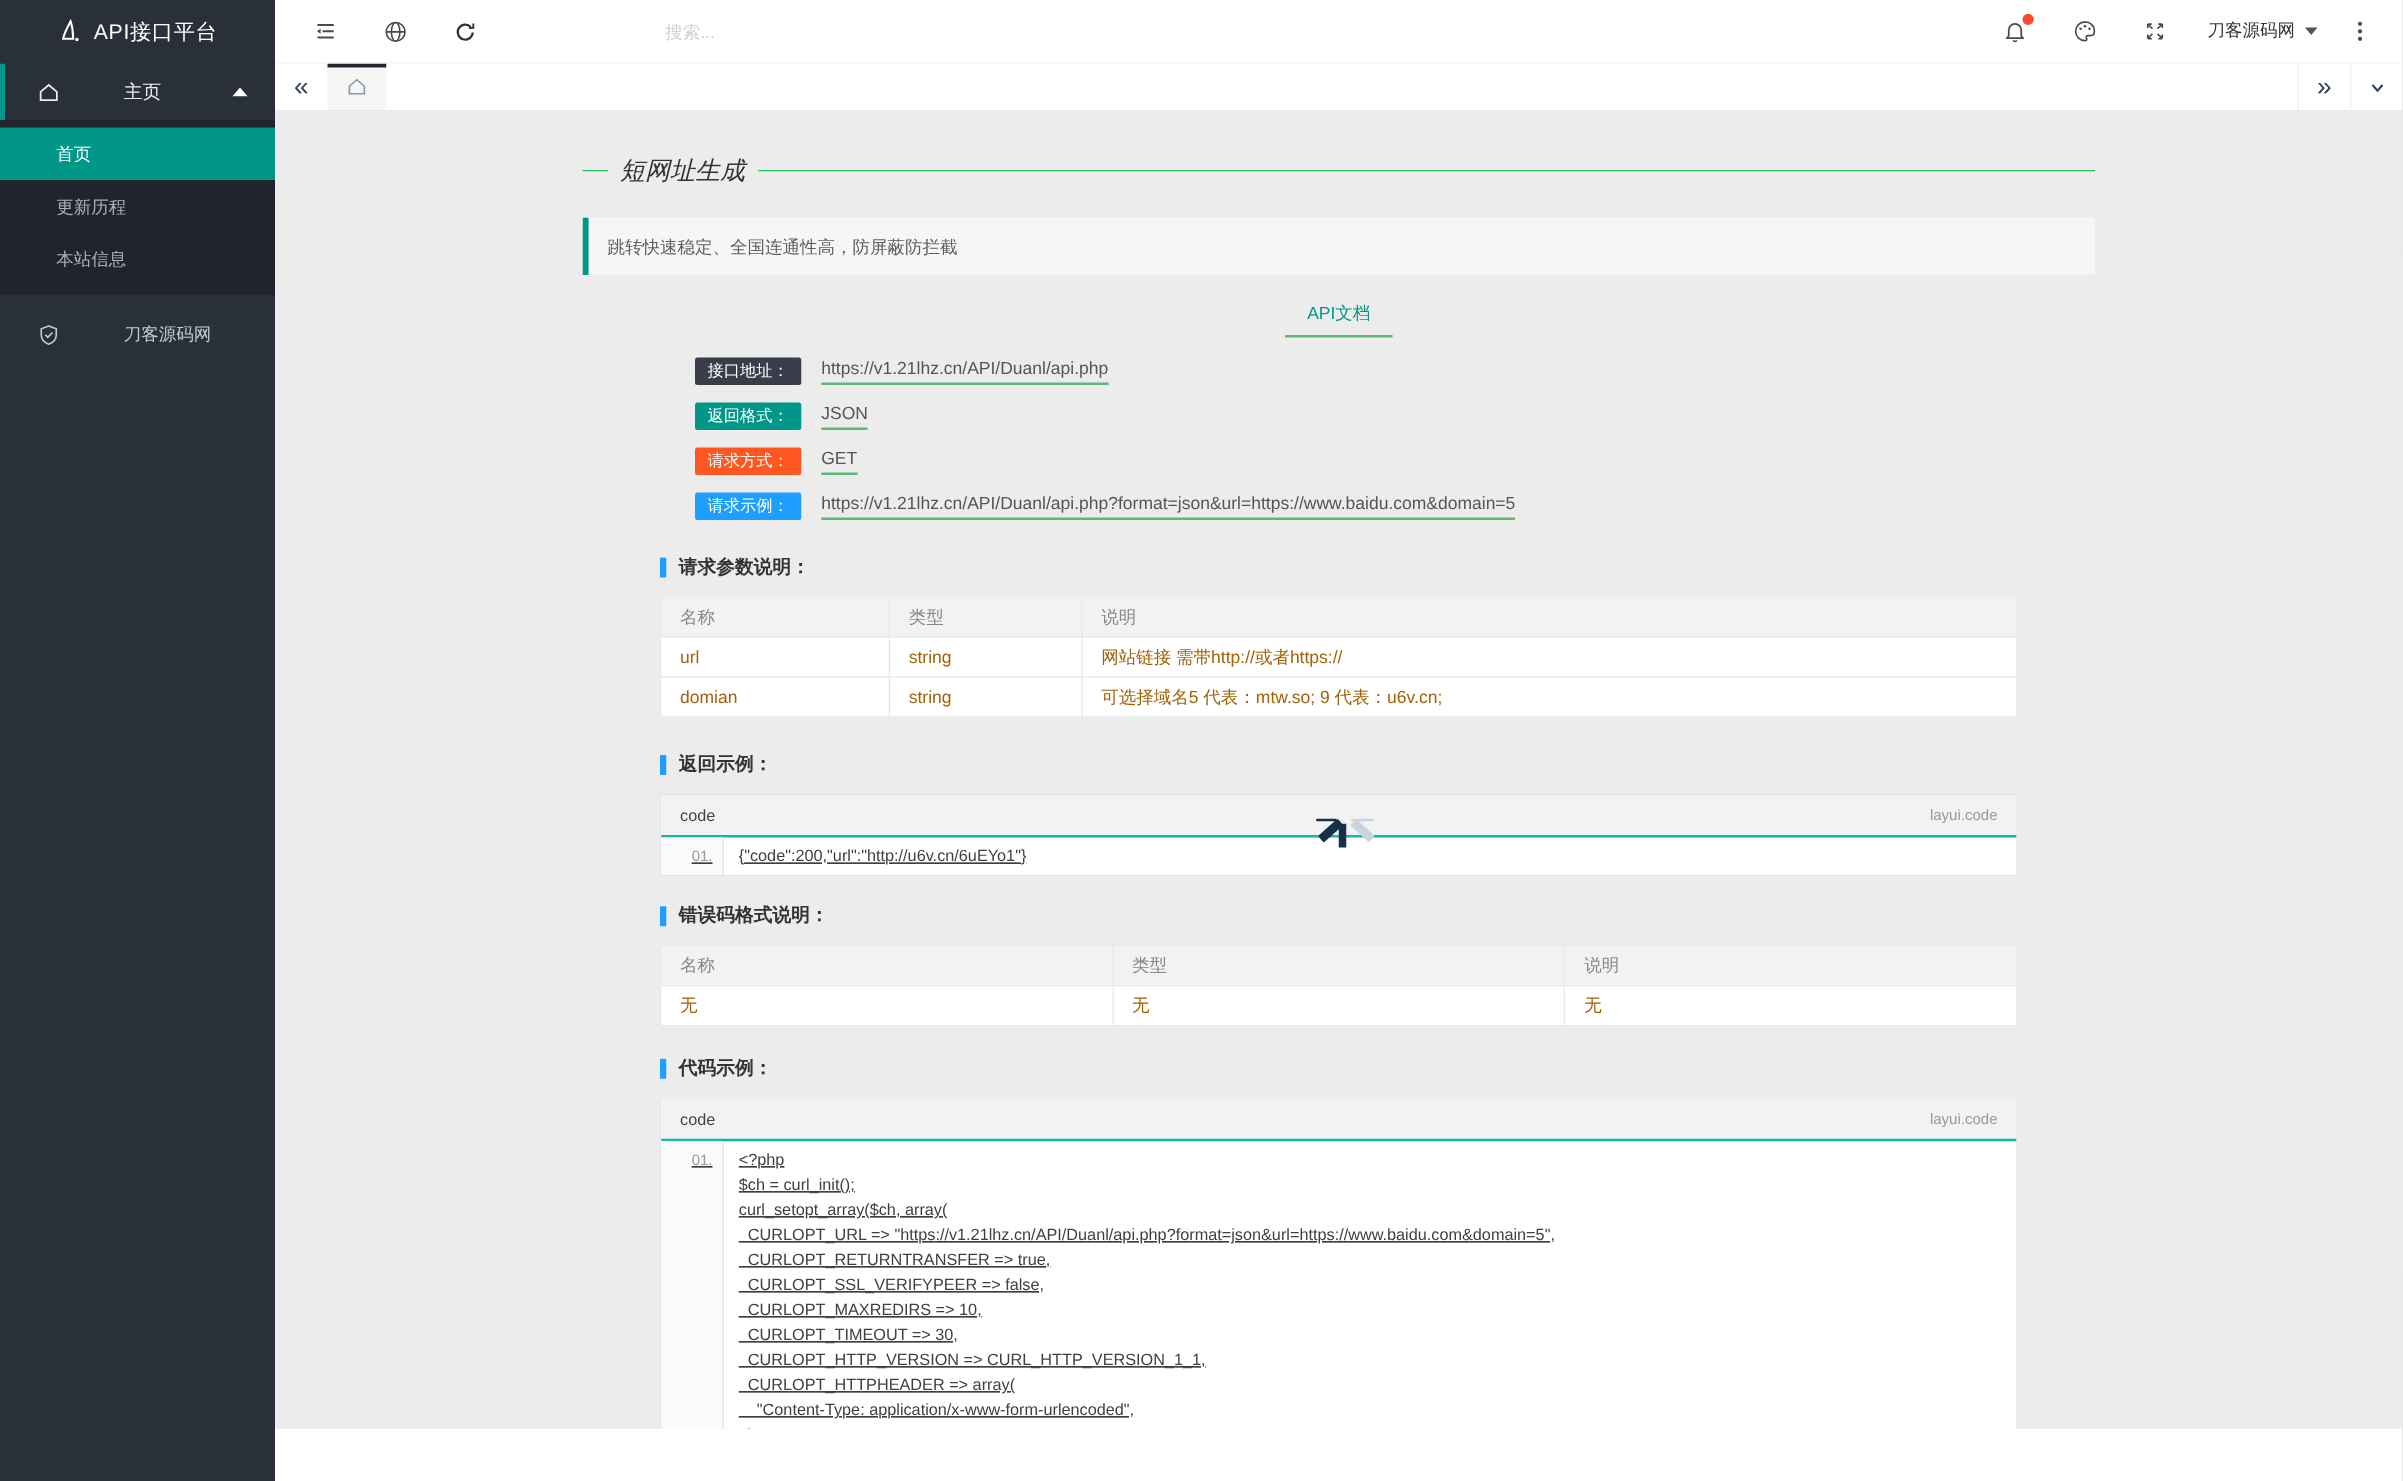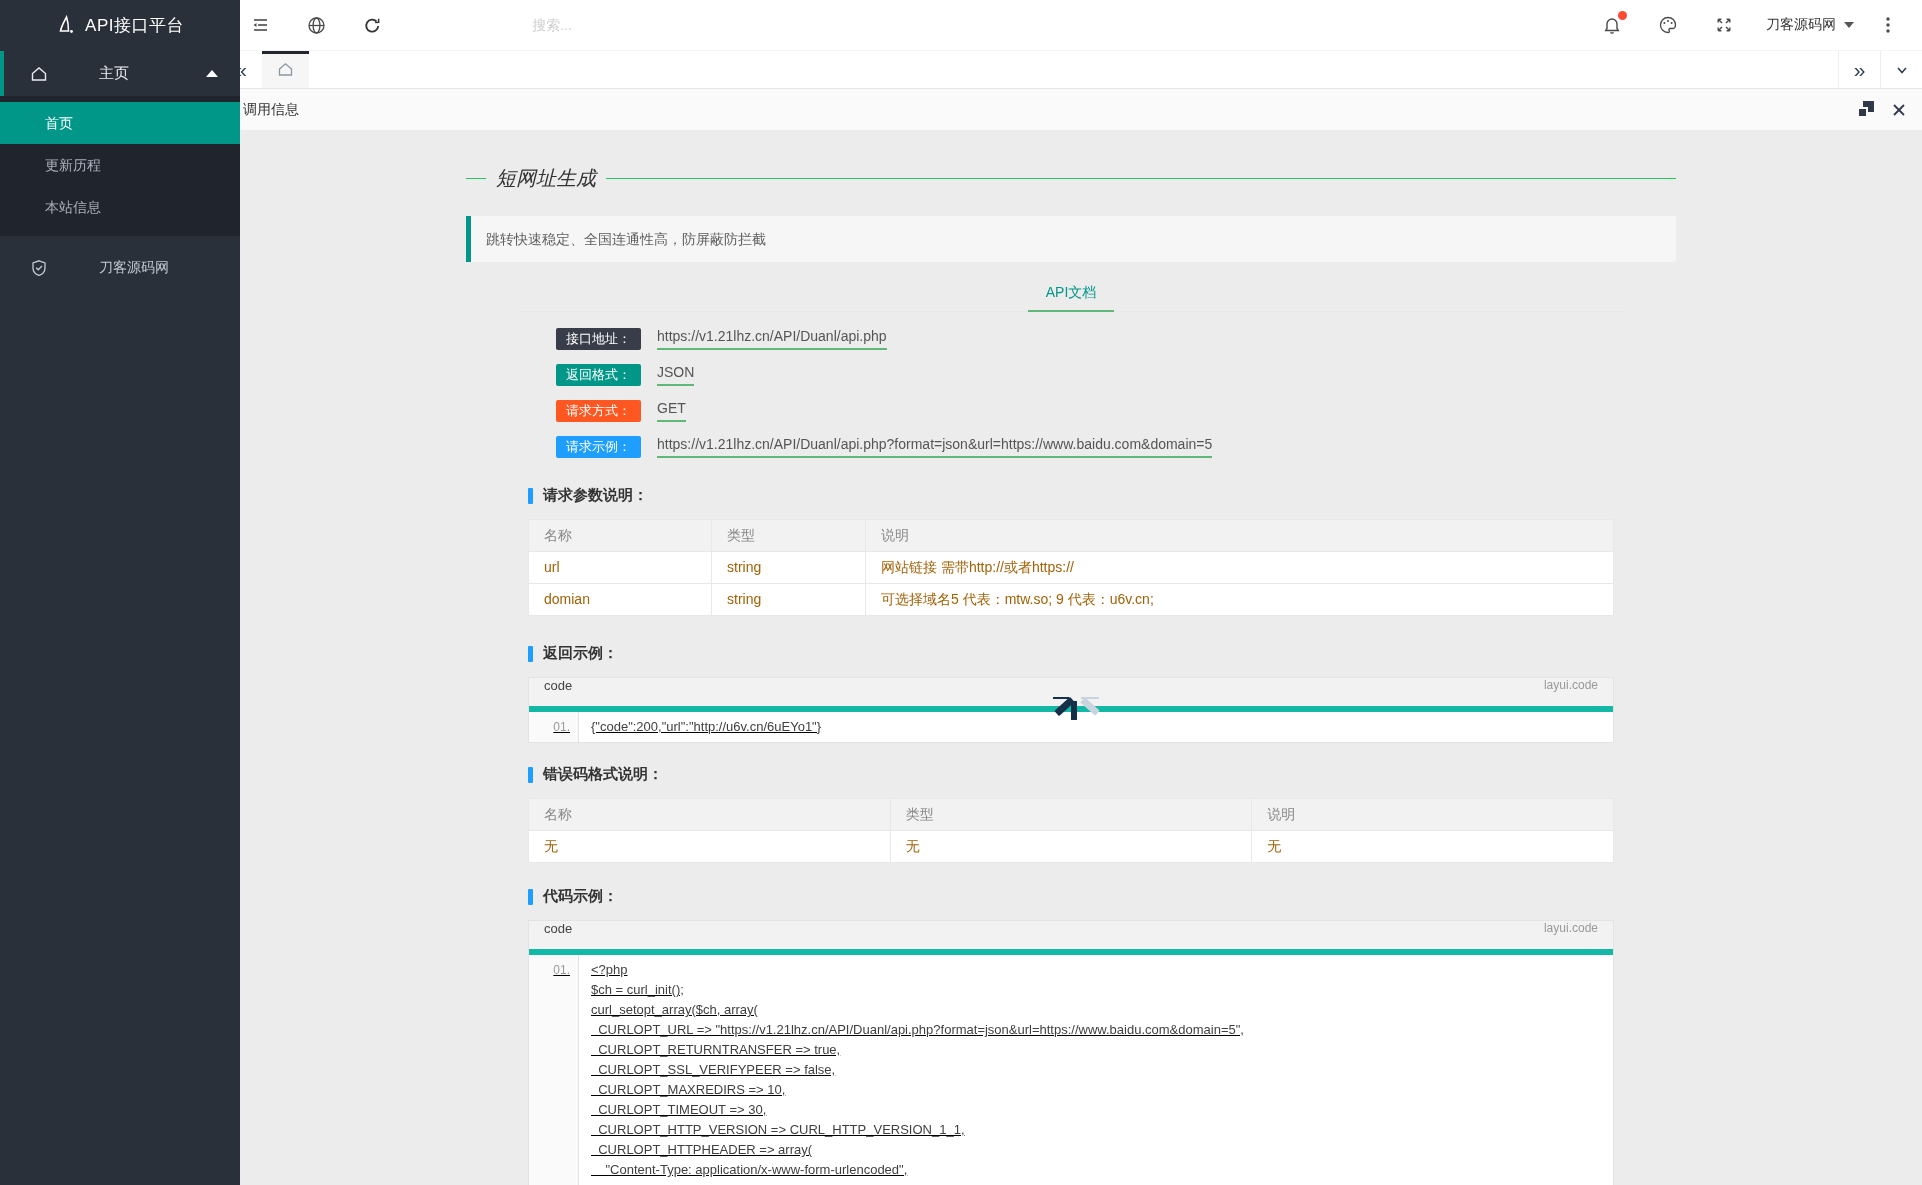--- a/index.html
+++ b/index.html
@@ -1,21 +1,21 @@
 <!DOCTYPE html>
 <html><head>
 <meta charset="utf-8">
 <style>
   * { box-sizing: border-box; margin: 0; padding: 0; }
   html,body { background:#ddd; }
   body { font-family: "Liberation Sans", "DejaVu Sans", sans-serif; }
   .app { position:relative; width:1922px; height:1185px; background:#fff; overflow:hidden; }
 
   
-  .sidebar { position:absolute; left:0; top:0; bottom:0; width:240px; background:#2A303A; z-index:5; }
+  .sidebar { position:absolute; left:0; top:0; bottom:0; width:220px; background:#2A303A; z-index:5; }
   .logo { height:51px; display:flex; align-items:center; justify-content:center; gap:9px; color:#fff; font-size:17px; letter-spacing:.5px; }
   .nav-item { position:relative; height:45px; display:flex; align-items:center; padding-left:30px; color:#E8ECF1; font-size:15px; cursor:pointer;gap:40px; }
   .nav-item .nav-ico { width:18px; height:18px; margin-right:11px; flex:none; }
   .nav-item.parent::before { content:""; position:absolute; left:0; top:0; bottom:0; width:4px; background:#009688; }
   .caret-up { margin-left:auto; margin-right:22px; width:0; height:0; border-left:6px solid transparent; border-right:6px solid transparent; border-bottom:7px solid #fff; }
   .submenu { background:#20252D; padding:6px 0 8px; }
   .sub-item { height:42px; line-height:42px; padding-left:45px; font-size:14px; color:#A9B1BC; cursor:pointer; }
   .sub-item.active { background:#009688; color:#fff; }
   .nav-bottom { margin-top:9px; }
   .nav-bottom .nav-label { color:#C4CBD3; font-size:14px; }
@@ -74,21 +74,21 @@
   .sec-bar { width:5px; height:16px; background:#1E9FFF; margin-right:10px; border-radius:1px; }
 
   table.doc-table { width:100%; border-collapse:collapse; background:#fff; font-size:14px; }
   table.doc-table th, table.doc-table td { border:1px solid #E8E8E8; padding:7px 15px; text-align:left; line-height:17px; }
   table.doc-table th { background:#F2F2F2; color:#888; font-weight:normal; }
   table.doc-table td { color:#a16207; }
   .t1-c1 { width:183px; } .t1-c2 { width:154px; }
   .t3 th { width:33.33%; }
 
   .code-block { margin-top:12px; border:1px solid #E3E3E3; background:#fff; }
-  .code-head { height:34px; background:#F2F2F2; border-bottom:6px solid #14b8a6; display:flex; align-items:flex-start; padding:0 15px; }
+  .code-head { height:34px; background:#F2F2F2; border-bottom:2px solid #14b8a6; display:flex; align-items:center; padding:0 15px; }
   .code-label { font-size:13px; color:#444; }
   .code-brand { margin-left:auto; font-size:12px; color:#999; }
   .code-body { display:flex;text-decoration:underline; }
   .code-gutter { flex:none; width:50px; background:#FAFAFA; border-right:1px solid #E3E3E3; text-align:right; padding:5px 8px 5px 0; font-size:12px; color:#999; line-height:20px; }
   .code-pre { flex:1; padding:5px 12px; font-size:13px; color:#3F3F3F; line-height:20px; overflow:hidden; }
   .cl { white-space:pre; min-height:20px; }
   .code-block.tall .code-body { min-height:300px; }
 
   
   .cursor-artifact { position:absolute; left:828px; top:564px; width:60px; height:30px; pointer-events:none; }
@@ -208,33 +208,20 @@
       </span>
       <span class="tabs-spacer"></span>
       <span class="tab-ctrl bordered">»</span>
       <span class="tab-ctrl bordered">
         <svg width="14" height="14" viewBox="0 0 14 14" fill="none" stroke="#2F4056" stroke-width="1.6">
           <polyline points="3 5 7 9.5 11 5"></polyline>
         </svg>
       </span>
     </div>
 
-    <div class="panel-header">
-      <span class="panel-title">调用信息</span>
-      <span class="panel-icons">
-        <span class="max-icon">
-          <span class="max-back"></span>
-          <span class="max-front"></span>
-        </span>
-        <svg class="close-icon" viewBox="0 0 18 18" stroke="#30384A" stroke-width="1.8">
-          <line x1="4" y1="4" x2="14" y2="14"></line>
-            <line x1="14" y1="4" x2="4" y2="14"></line>
-        </svg>
-      </span>
-    </div>
 
     <div class="page">
       <div class="doc">
 
         <fieldset class="field-title">
           <legend>短网址生成</legend>
         </fieldset>
 
         <div class="quote">跳转快速稳定、全国连通性高，防屏蔽防拦截</div>
 

